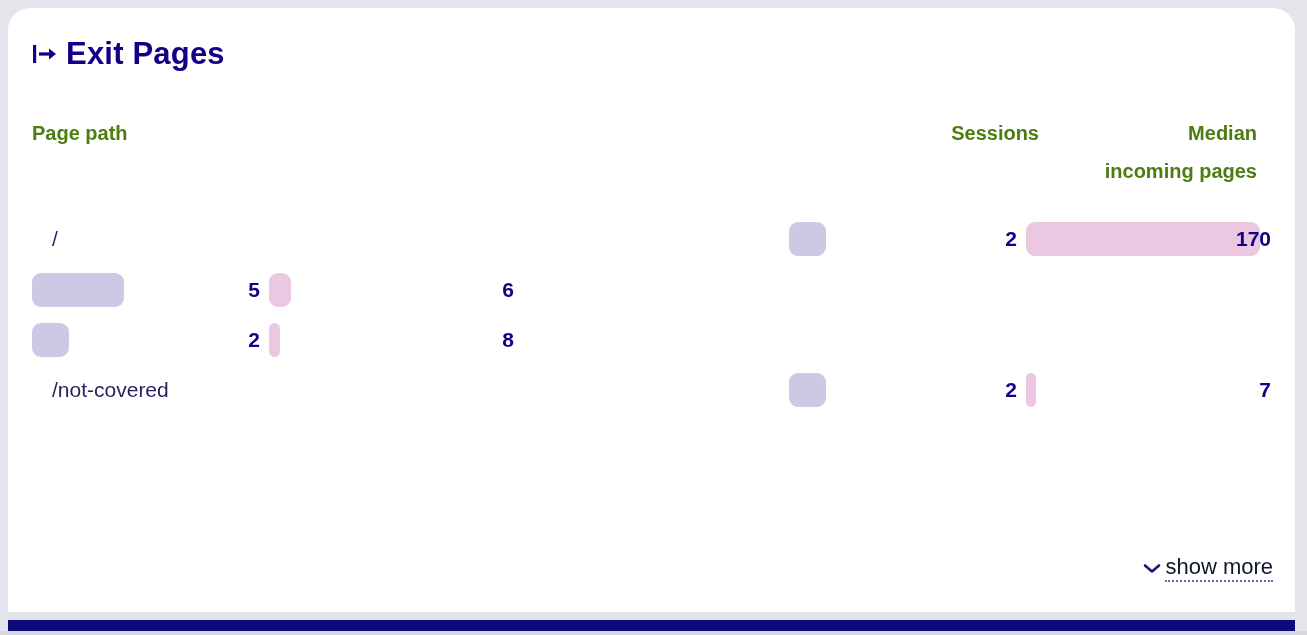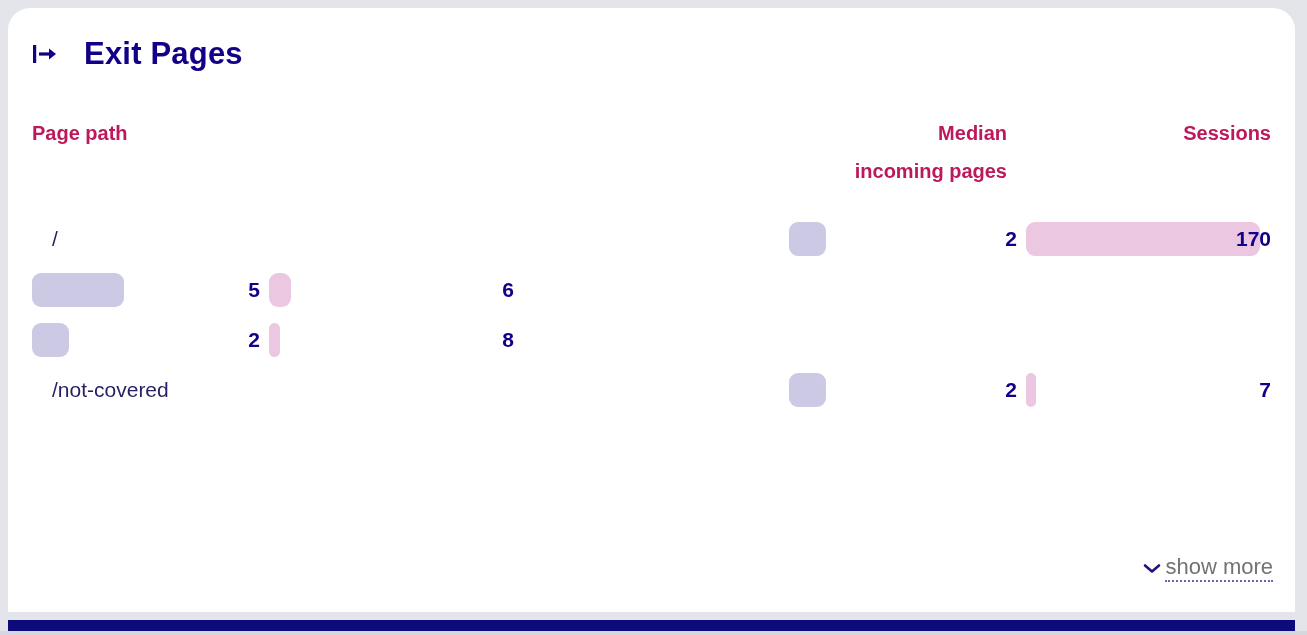--- a/index.html
+++ b/index.html
@@ -35,21 +35,21 @@
     overflow: hidden;
   }
 
   
   .card-title {
     position: absolute;
     left: 24px;
     top: 30px;
     display: flex;
     align-items: center;
-    gap: 26px;
+    gap: 8px;
   }
   .title-icon {
     display: block;
     width: 26px;
     height: 24px;
     flex: 0 0 auto;
   }
   .title-text {
     font-size: 31px;
     font-weight: bold;
@@ -67,21 +67,21 @@
     width: 1239px;
   }
 
   .thead {
     display: flex;
     align-items: flex-start;
   }
   .th {
     font-size: 20px;
     font-weight: bold;
-    color: #be185d;
+    color: #4d7c0f;
     line-height: 38px;
   }
   .th-path {
     flex: 1 1 auto;
     text-align: left;
   }
   .th-median {
     width: 232px;
     flex: 0 0 232px;
     text-align: right;
@@ -188,21 +188,21 @@
     cursor: pointer;
   }
   .chevron {
     display: block;
     width: 22px;
     height: 22px;
     flex: 0 0 auto;
   }
   .show-more-label {
     font-size: 22px;
-    color: #737373;
+    color: #0f172a;
     border-bottom: 2px dotted #6a63b5;
     padding-bottom: 2px;
     line-height: 1.05;
   }
 
   
   .bottom-bar {
     position: absolute;
     left: 8px;
     top: 620px;
@@ -234,25 +234,25 @@
           <path d="M17 6.4 L24 12 L17 17.6 Z" fill="#120086"></path>
         </svg>
       </span>
       <span class="title-text">Exit Pages</span>
     </div>
 
     <div class="table">
 
       <div class="thead">
         <div class="th th-path">Page path</div>
+        <div class="th th-sessions">Sessions</div>
         <div class="th th-median">
           <div>Median</div>
           <div>incoming pages</div>
         </div>
-        <div class="th th-sessions">Sessions</div>
       </div>
 
       <div class="tbody">
 
         <div class="row">
           <div class="cell-path">/</div>
           <div class="cell-median">
             <div class="median-barwrap">
               <div class="bar-median" style="width: 36.72px;"></div>
             </div>

